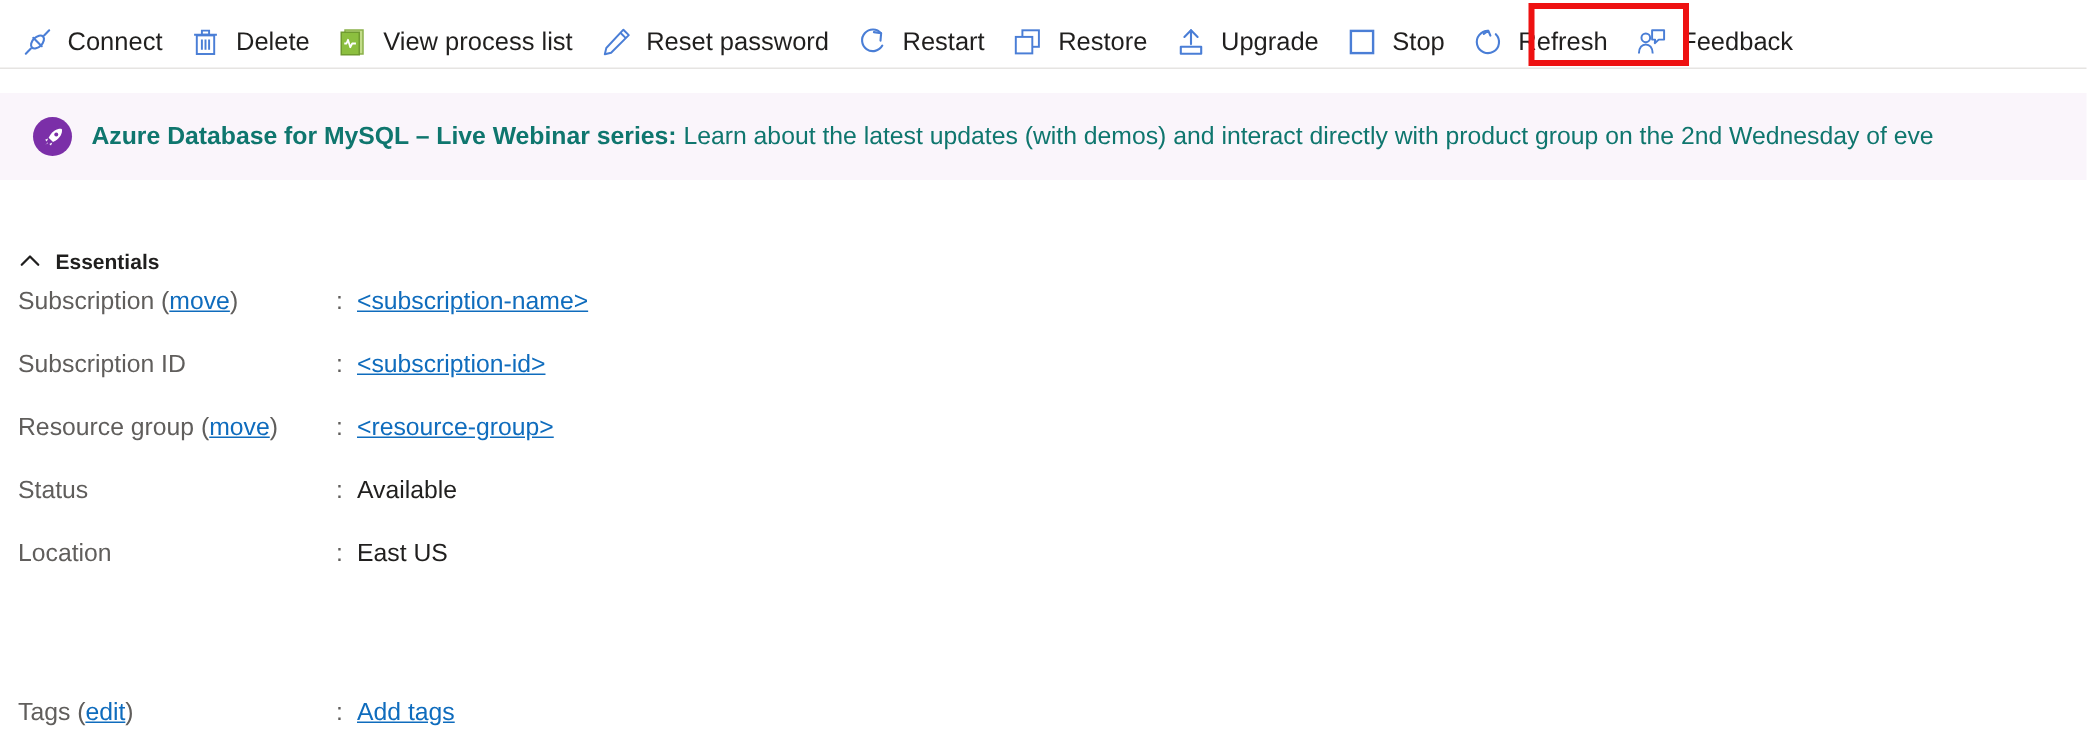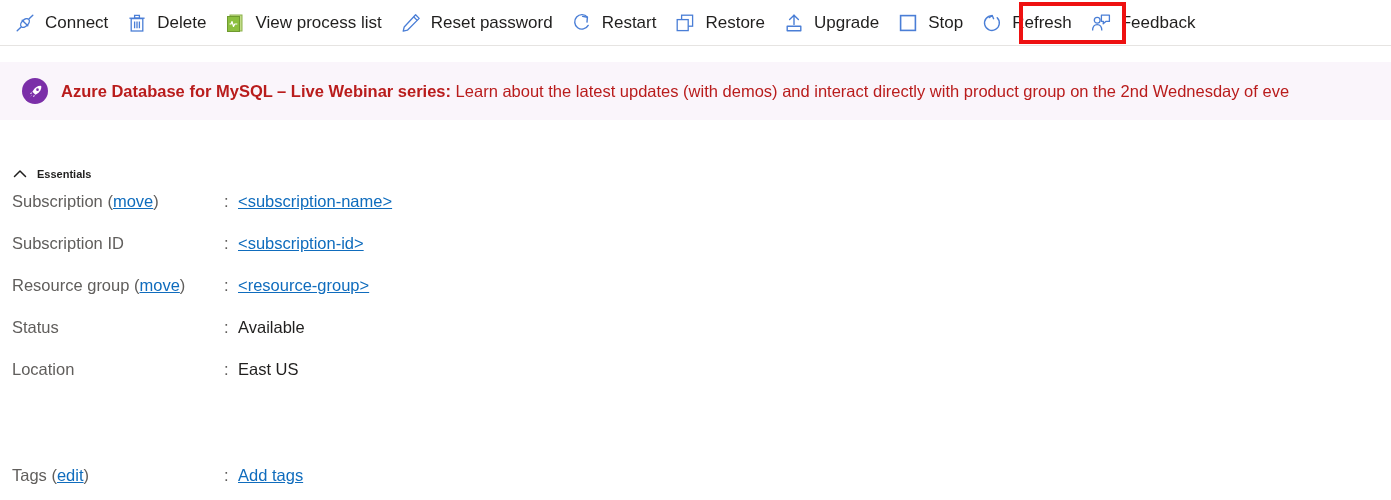--- a/index.html
+++ b/index.html
@@ -17,21 +17,21 @@
   }
 
   
   .command-bar {
     position: absolute;
     top: 0;
     left: 0;
     width: 1207px;
     height: 46px;
     display: flex;
-    align-items: center;
+    align-items: flex-end;
     background: #ffffff;
     box-sizing: border-box;
     padding-left: 6px;
     white-space: nowrap;
   }
   .cmd-btn {
     display: flex;
     align-items: center;
     height: 36px;
     padding: 0 10px 0 8px;
@@ -95,21 +95,21 @@
     border-radius: 50%;
     background: #7b2fa8;
     display: inline-flex;
     align-items: center;
     justify-content: center;
     margin-right: 13px;
     flex: 0 0 auto;
   }
   .banner-text {
     font-size: 16.5px;
-    color: #b91c1c;
+    color: #0f766e;
     white-space: nowrap;
     line-height: 22px;
   }
   .banner-text b { font-weight: bold; }
 
   
   .essentials {
     position: absolute;
     left: 0;
     top: 160px;
@@ -125,21 +125,21 @@
   }
   .chevron-up {
     width: 16px;
     height: 16px;
     margin-right: 9px;
     display: inline-flex;
     align-items: center;
     justify-content: center;
   }
   .essentials-title {
-    font-size: 11px;
+    font-size: 14px;
     font-weight: bold;
     color: #201f1e;
   }
 
   .detail-rows {
     margin-top: 4px;
     padding-left: 12px;
   }
   .detail-row {
     display: flex;

